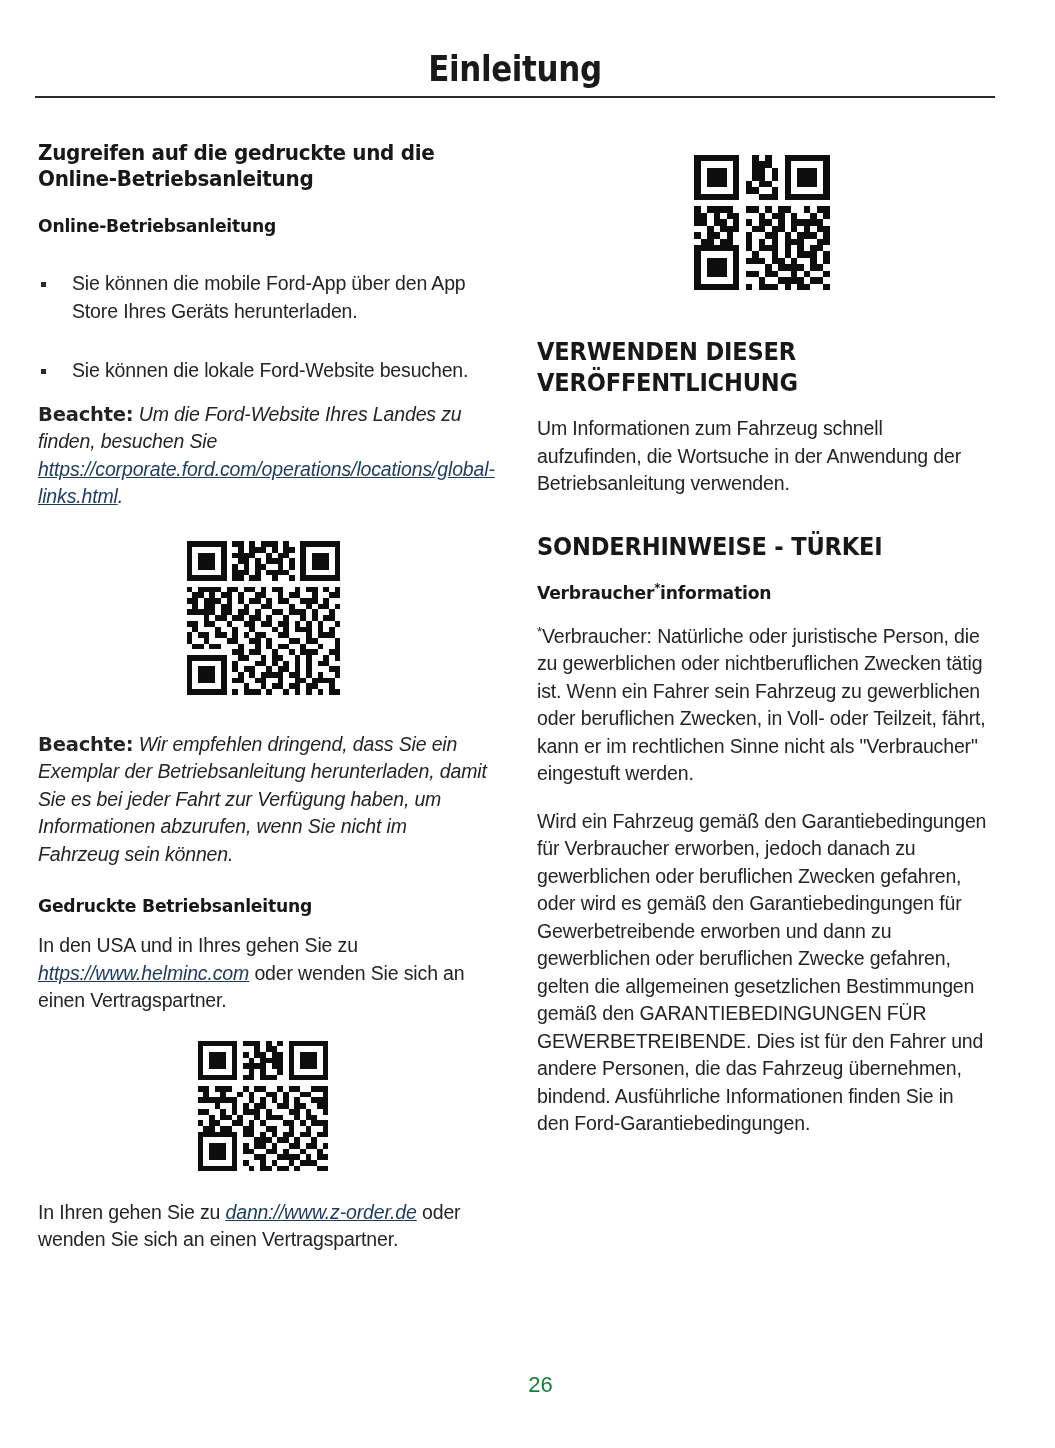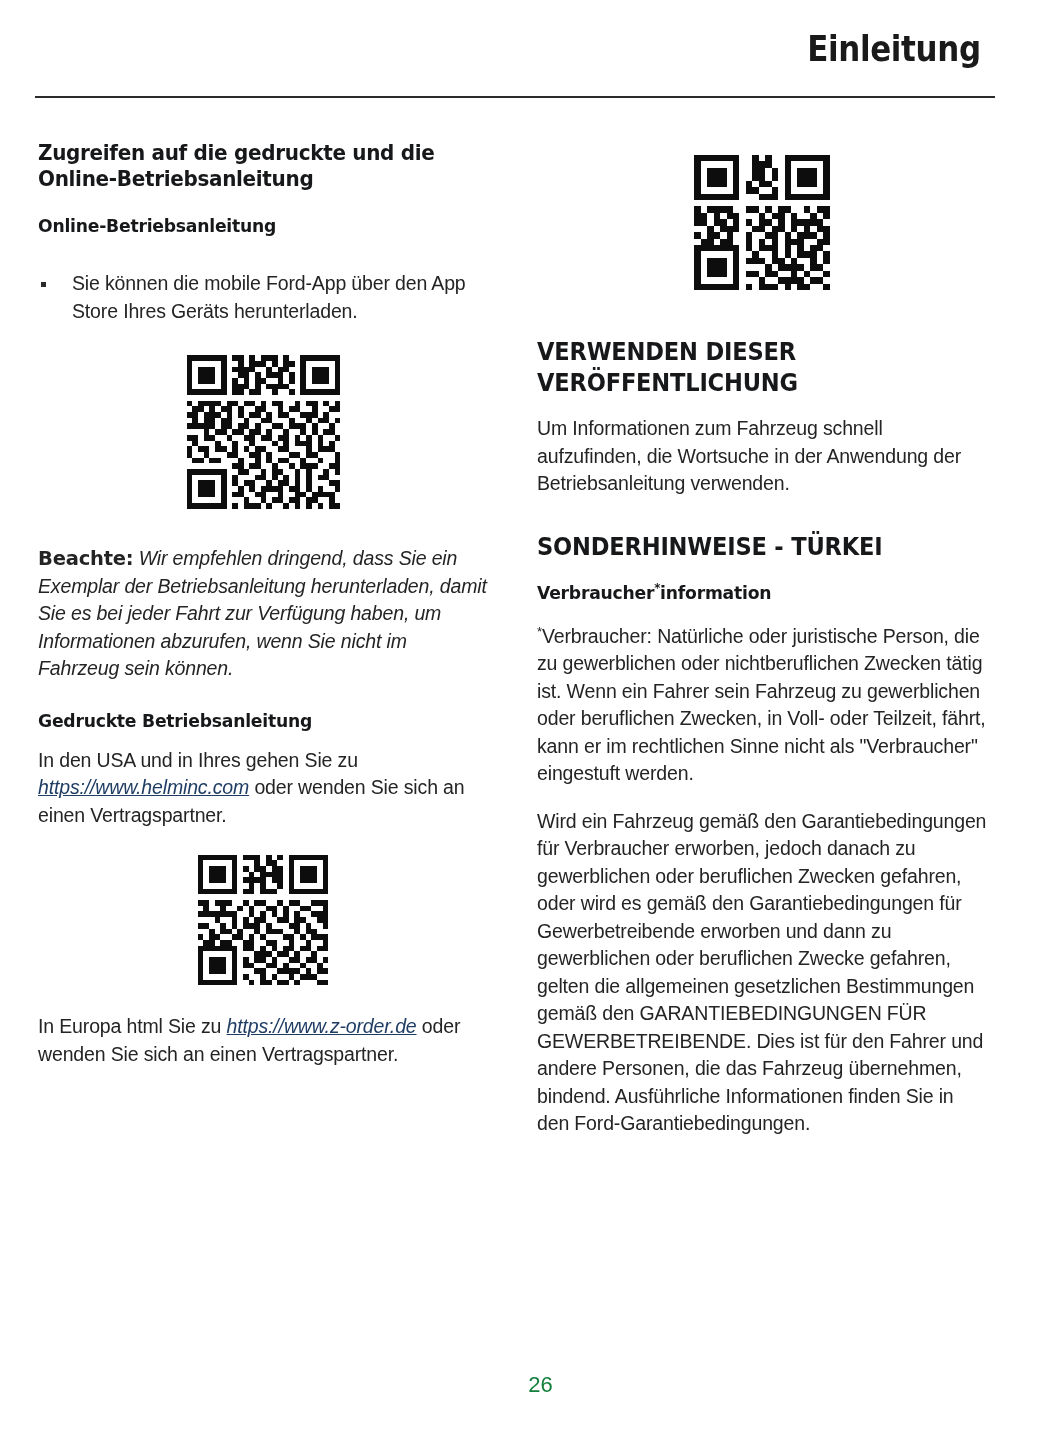--- a/index.html
+++ b/index.html
@@ -21,24 +21,24 @@
     position: absolute;
     inset: 0;
     width: 1055px;
     height: 1448px;
     overflow: hidden;
   }
 
   
   .page-header {
     position: absolute;
-    top: 28px;
+    top: 48px;
     left: 35px;
     width: 960px;
-    text-align: right;
+    text-align: center;
   }
   .page-header-title {
     font-family: "DejaVu Sans", sans-serif;
     font-weight: bold;
     font-size: 36px;
     letter-spacing: -0.4px;
     color: #1a1a1a;
     transform: scaleX(0.86);
     transform-origin: center;
     display: inline-block;
@@ -183,22 +183,24 @@
   <div class="header-rule"></div>
 
   <div class="col col-left">
 
     <h2 class="h-main">Zugreifen auf die gedruckte und die Online-Betriebsanleitung</h2>
 
     <h3 class="h-sub">Online-Betriebsanleitung</h3>
 
     <ul class="bullets">
       <li>Sie können die mobile Ford-App über den App Store Ihres Geräts herunterladen.</li>
+      <li>Sie können die lokale Ford-Website besuchen.</li>
     </ul>
 
+    <p class="body note"><span class="lead">Beachte:</span><span> Um die Ford-Website Ihres Landes zu finden, besuchen Sie </span><a class="lnk" href="#">https://corporate.ford.com/operations/locations/global-links.html</a><span>.</span></p>
 
     <div class="qr-wrap" style="margin:22px 0 28px 0;">
       <svg class="qr" width="165" height="170" viewBox="0 0 29 29" shape-rendering="crispEdges">
         <rect width="29" height="29" fill="#ffffff"></rect>
         <g fill="#0d0d0d">
           <rect x="1" y="1" width="7" height="1"></rect>
             <rect x="1" y="2" width="1" height="5"></rect>
             <rect x="7" y="2" width="1" height="5"></rect>
             <rect x="1" y="7" width="7" height="1"></rect>
             <rect x="3" y="3" width="3" height="3"></rect>
@@ -523,21 +525,21 @@
             <rect x="21" y="22" width="1" height="1"></rect>
           <rect x="10" y="23" width="1" height="1"></rect>
             <rect x="13" y="23" width="1" height="1"></rect>
             <rect x="15" y="23" width="2" height="1"></rect>
             <rect x="18" y="23" width="1" height="1"></rect>
             <rect x="22" y="23" width="2" height="1"></rect>
         </g>
       </svg>
     </div>
 
-    <p class="body"><span>In Europa html Sie zu </span><a class="lnk" href="#">https://www.z-order.de</a><span> oder wenden Sie sich an einen Vertragspartner.</span></p>
+    <p class="body"><span>In Ihren gehen Sie zu </span><a class="lnk" href="#">dann://www.z-order.de</a><span> oder wenden Sie sich an einen Vertragspartner.</span></p>
 
   </div>
 
   <div class="col col-right">
 
     <div class="qr-wrap" style="margin:4px 0 28px 0;">
       <svg class="qr" width="148" height="157" viewBox="0 0 23 23" shape-rendering="crispEdges">
         <rect width="23" height="23" fill="#ffffff"></rect>
         <g fill="#0d0d0d">
           <rect x="1" y="1" width="7" height="1"></rect>

